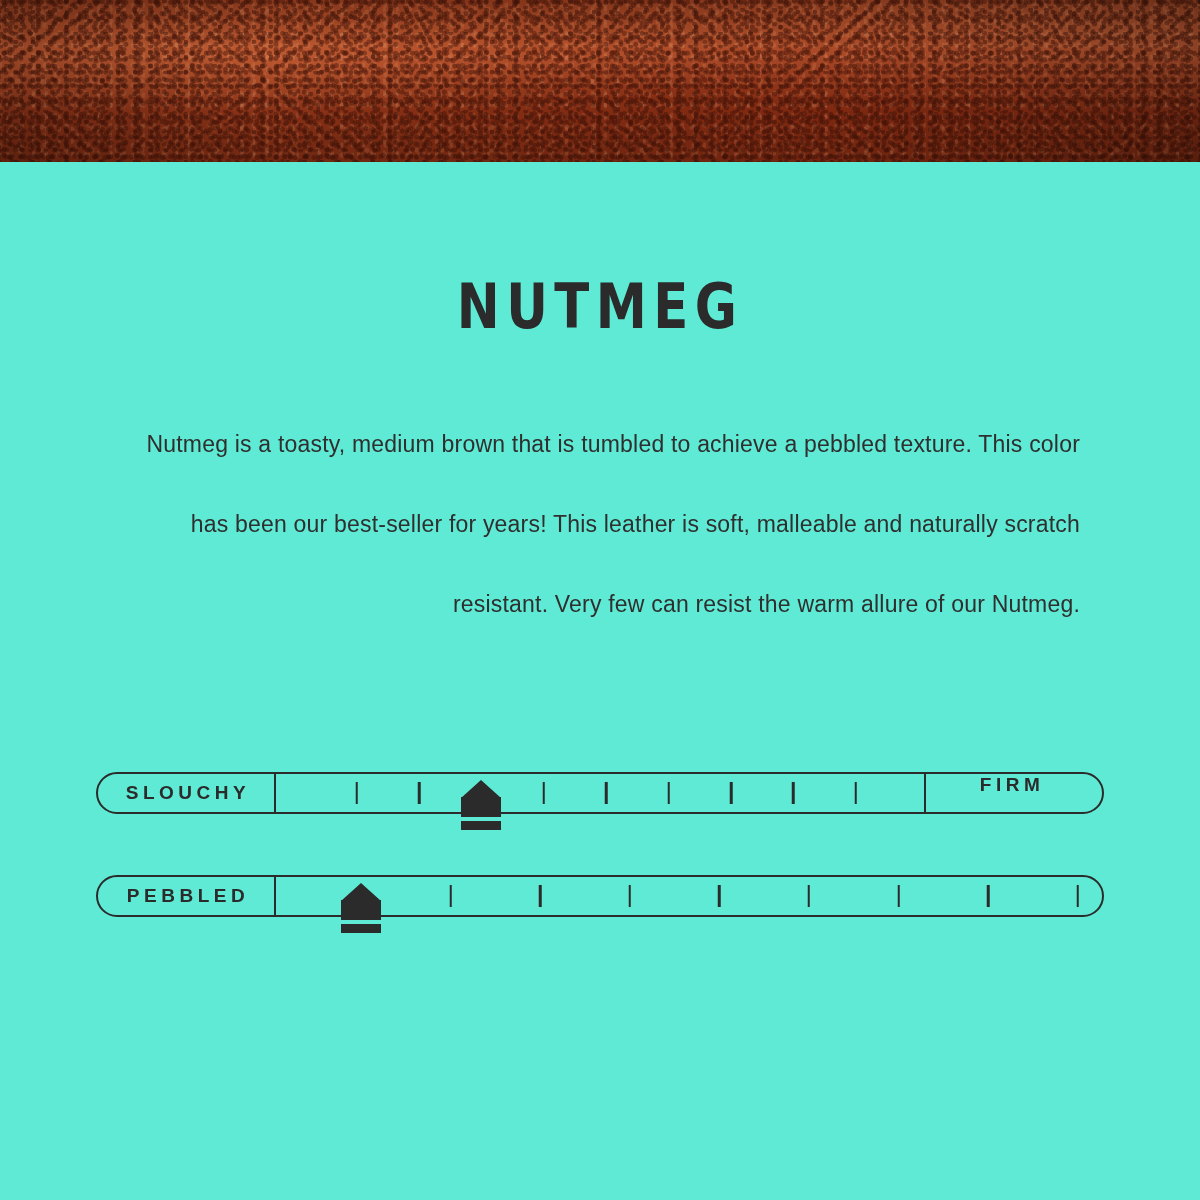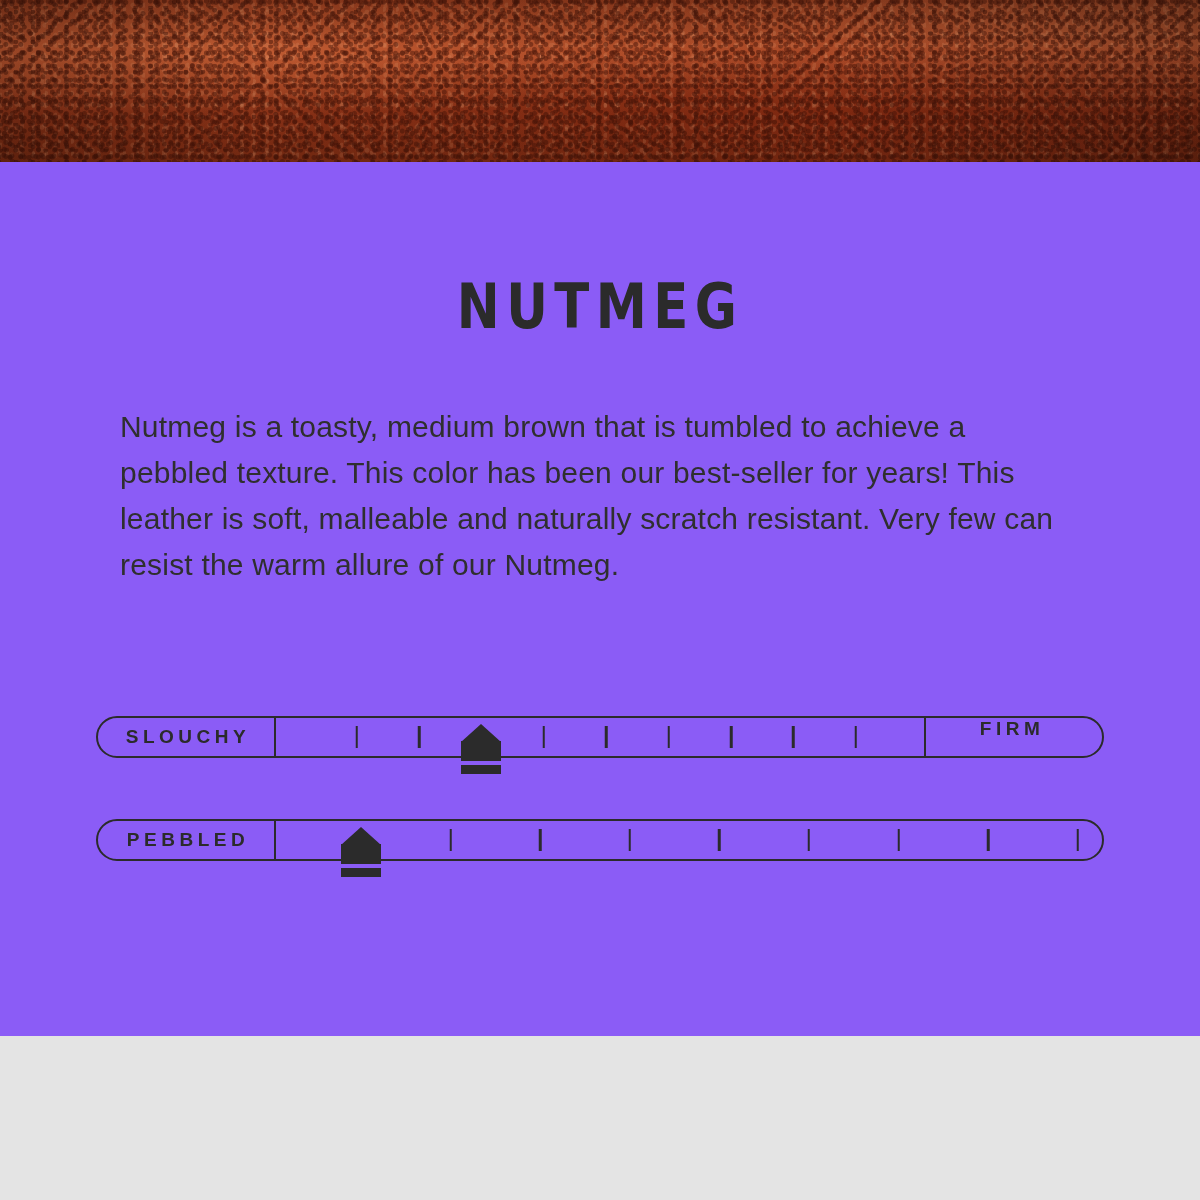--- a/index.html
+++ b/index.html
@@ -10,22 +10,22 @@
     width: 1200px;
     height: 1200px;
     background: #e4e4e4;
     font-family: "Liberation Sans", sans-serif;
     overflow: hidden;
   }
 
   .page {
     position: relative;
     width: 1200px;
-    height: 1036px;
-    background: #8b5cf6;
+    height: 1200px;
+    background: #5eead4;
   }
 
   
   .leather-band {
     position: relative;
     width: 1200px;
     height: 162px;
     overflow: hidden;
     background:
       radial-gradient(ellipse at 18% 30%, rgba(255,150,90,0.30) 0%, rgba(255,150,90,0) 42%),
@@ -81,23 +81,23 @@
     font-weight: 700;
     letter-spacing: 7px;
     color: #2b2b2b;
     line-height: 1;
     transform: scaleX(0.92);
   }
 
   .description {
     margin: 66px auto 0 auto;
     max-width: 960px;
-    text-align: left;
-    font-size: 30px;
-    line-height: 46px;
+    text-align: right;
+    font-size: 23px;
+    line-height: 80px;
     letter-spacing: 0.2px;
     color: #2f2f2f;
     font-weight: 400;
   }
 
   
   .sliders {
     margin-top: 128px;
     padding: 0 32px;
   }

